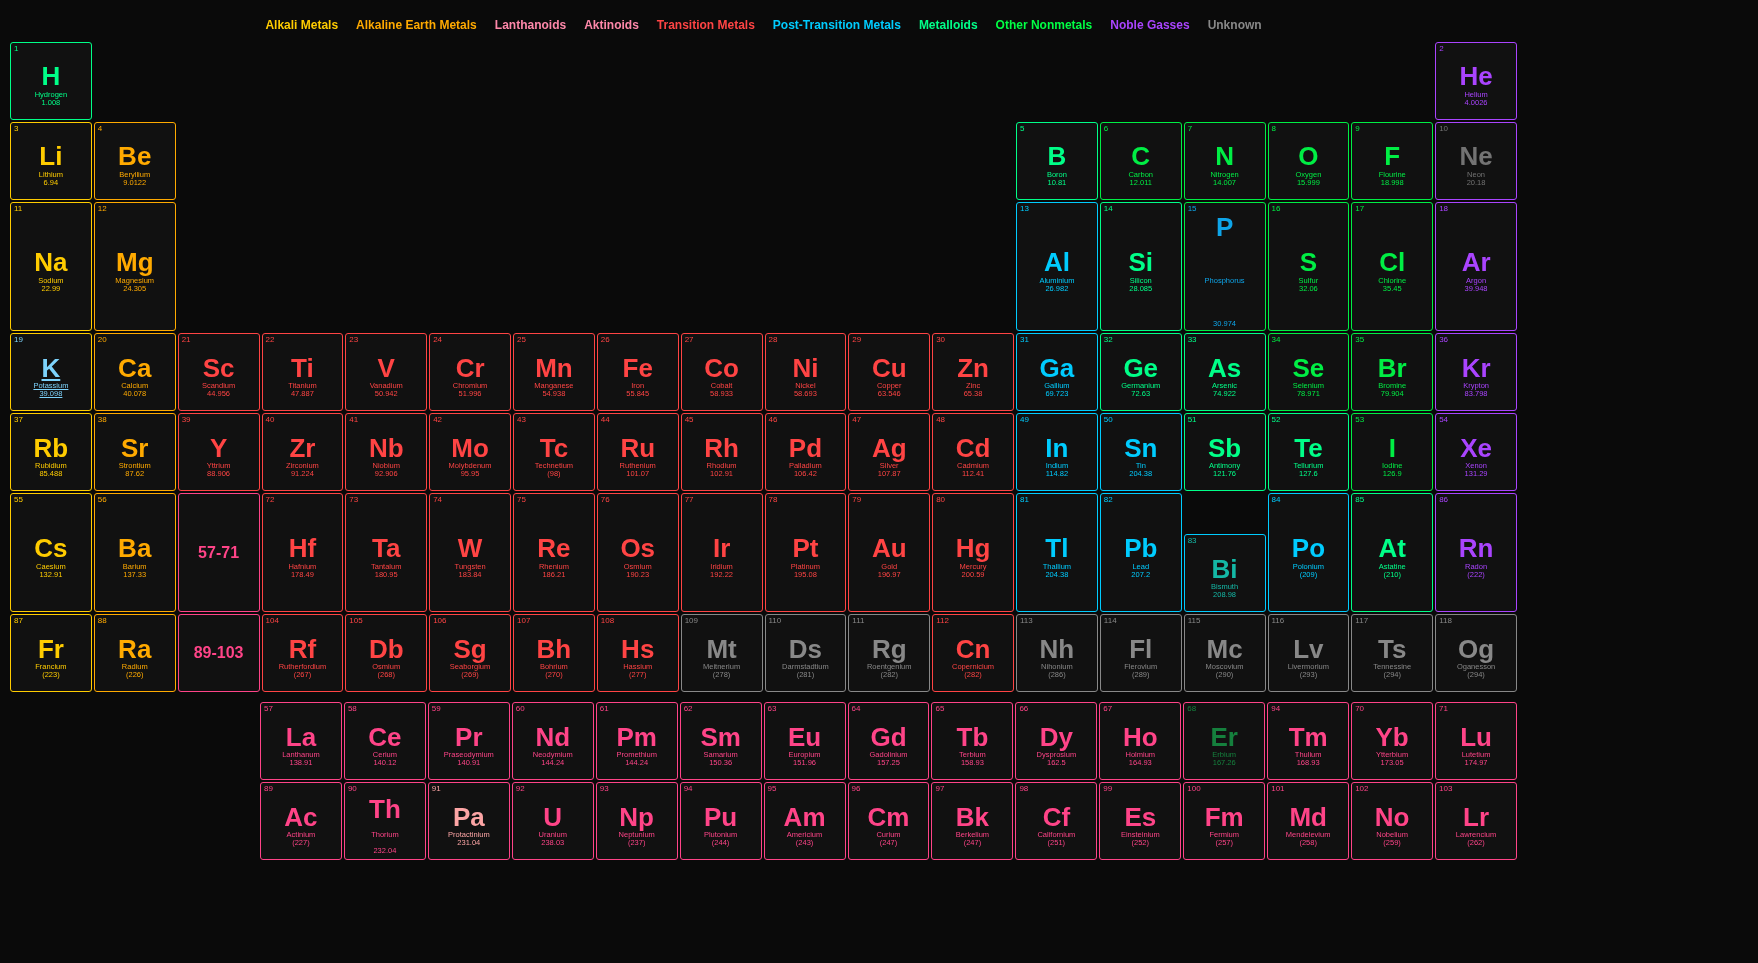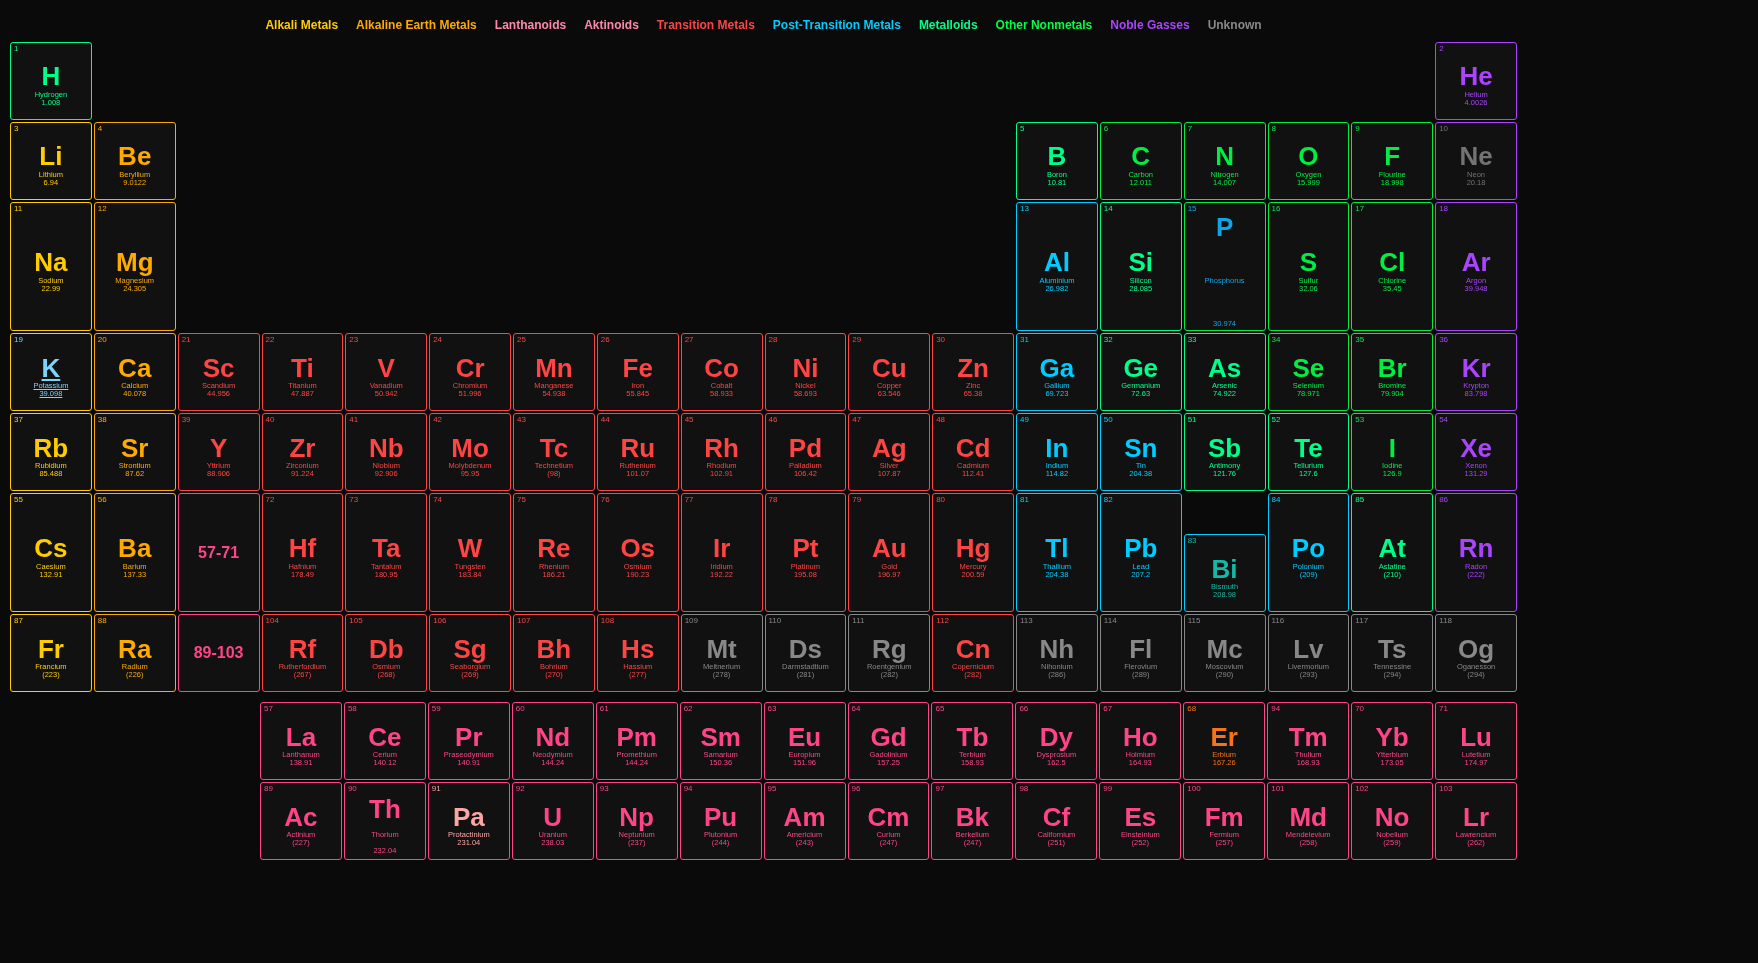--- a/index.html
+++ b/index.html
@@ -730,21 +730,21 @@
           <span class="symbol">Dy</span>
           <span class="name">Dysprosium</span>
           <span class="mass">162.5</span>
         </div>
         <div class="cell" style="border-color: rgb(255, 68, 136); color: rgb(255, 68, 136);">
           <span class="num">67</span>
           <span class="symbol">Ho</span>
           <span class="name">Holmium</span>
           <span class="mass">164.93</span>
         </div>
-        <div class="cell" style="border-color: rgb(255, 68, 136); color: #f97316;">
+        <div class="cell" style="border-color: rgb(255, 68, 136); color: #15803d;">
           <span class="num">68</span>
           <span class="symbol">Er</span>
           <span class="name">Erbium</span>
           <span class="mass">167.26</span>
         </div>
         <div class="cell" style="border-color: rgb(255, 68, 136); color: rgb(255, 68, 136);">
           <span class="num">94</span>
           <span class="symbol">Tm</span>
           <span class="name">Thulium</span>
           <span class="mass">168.93</span>

